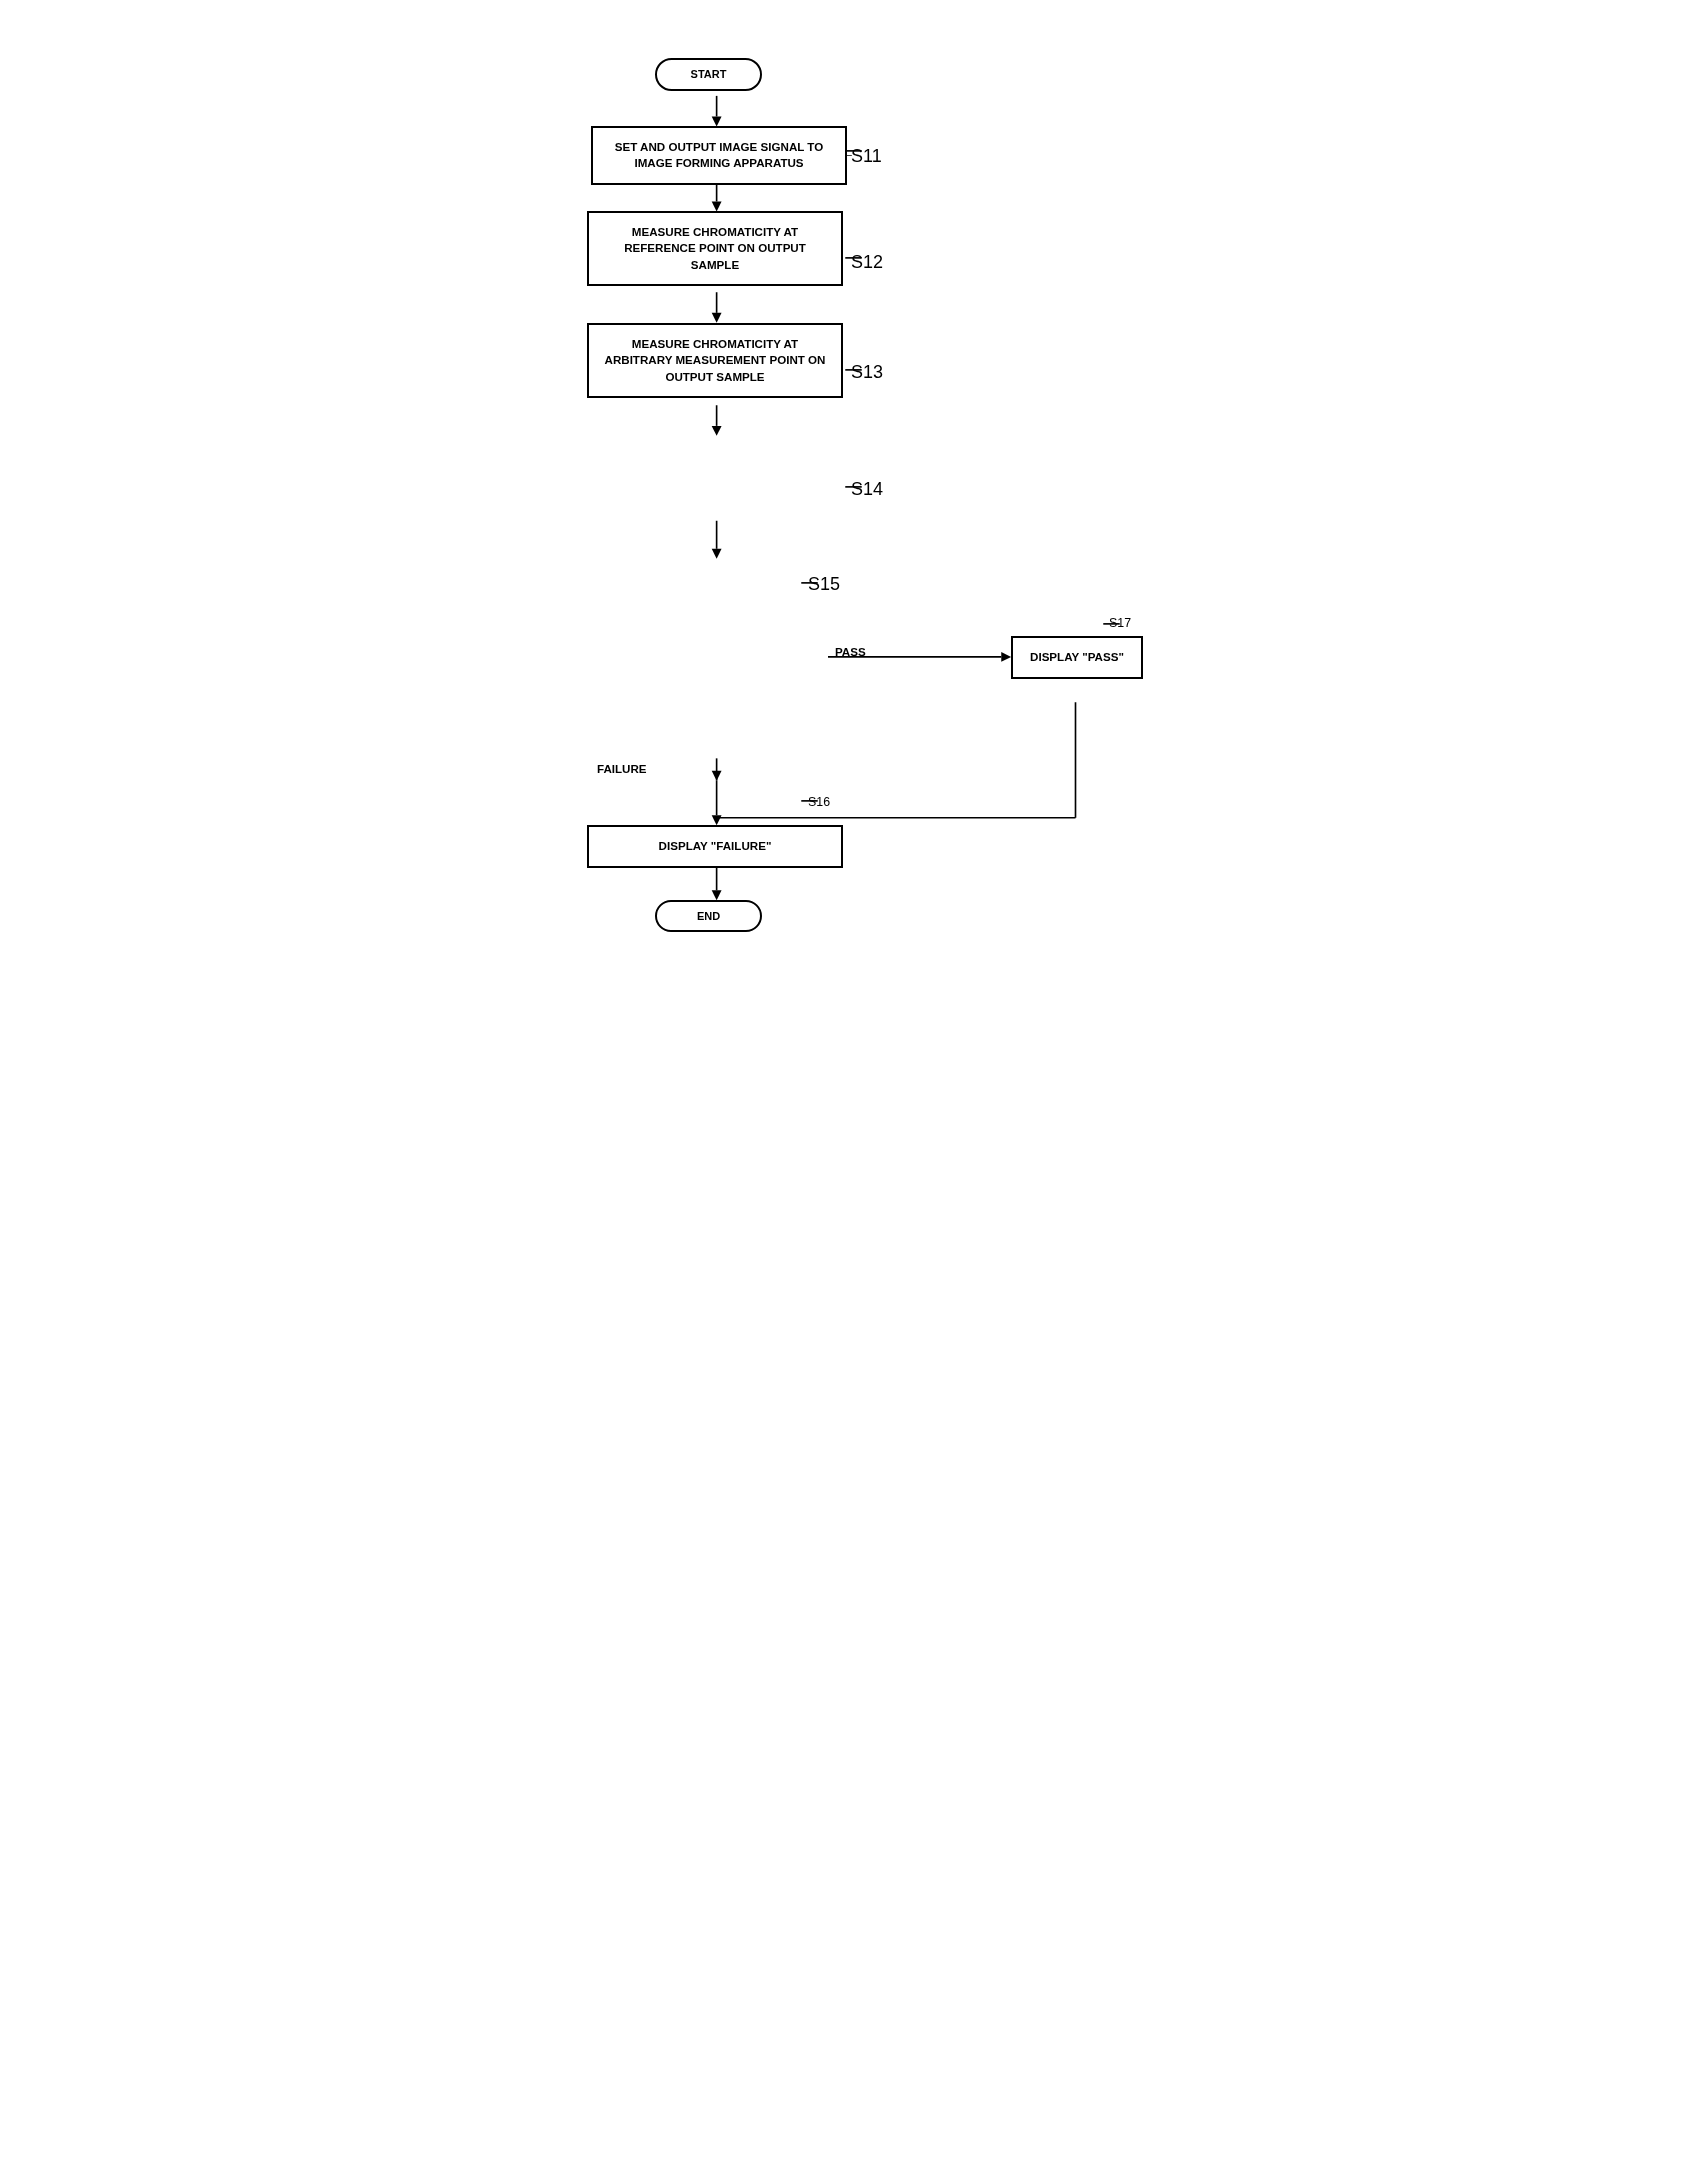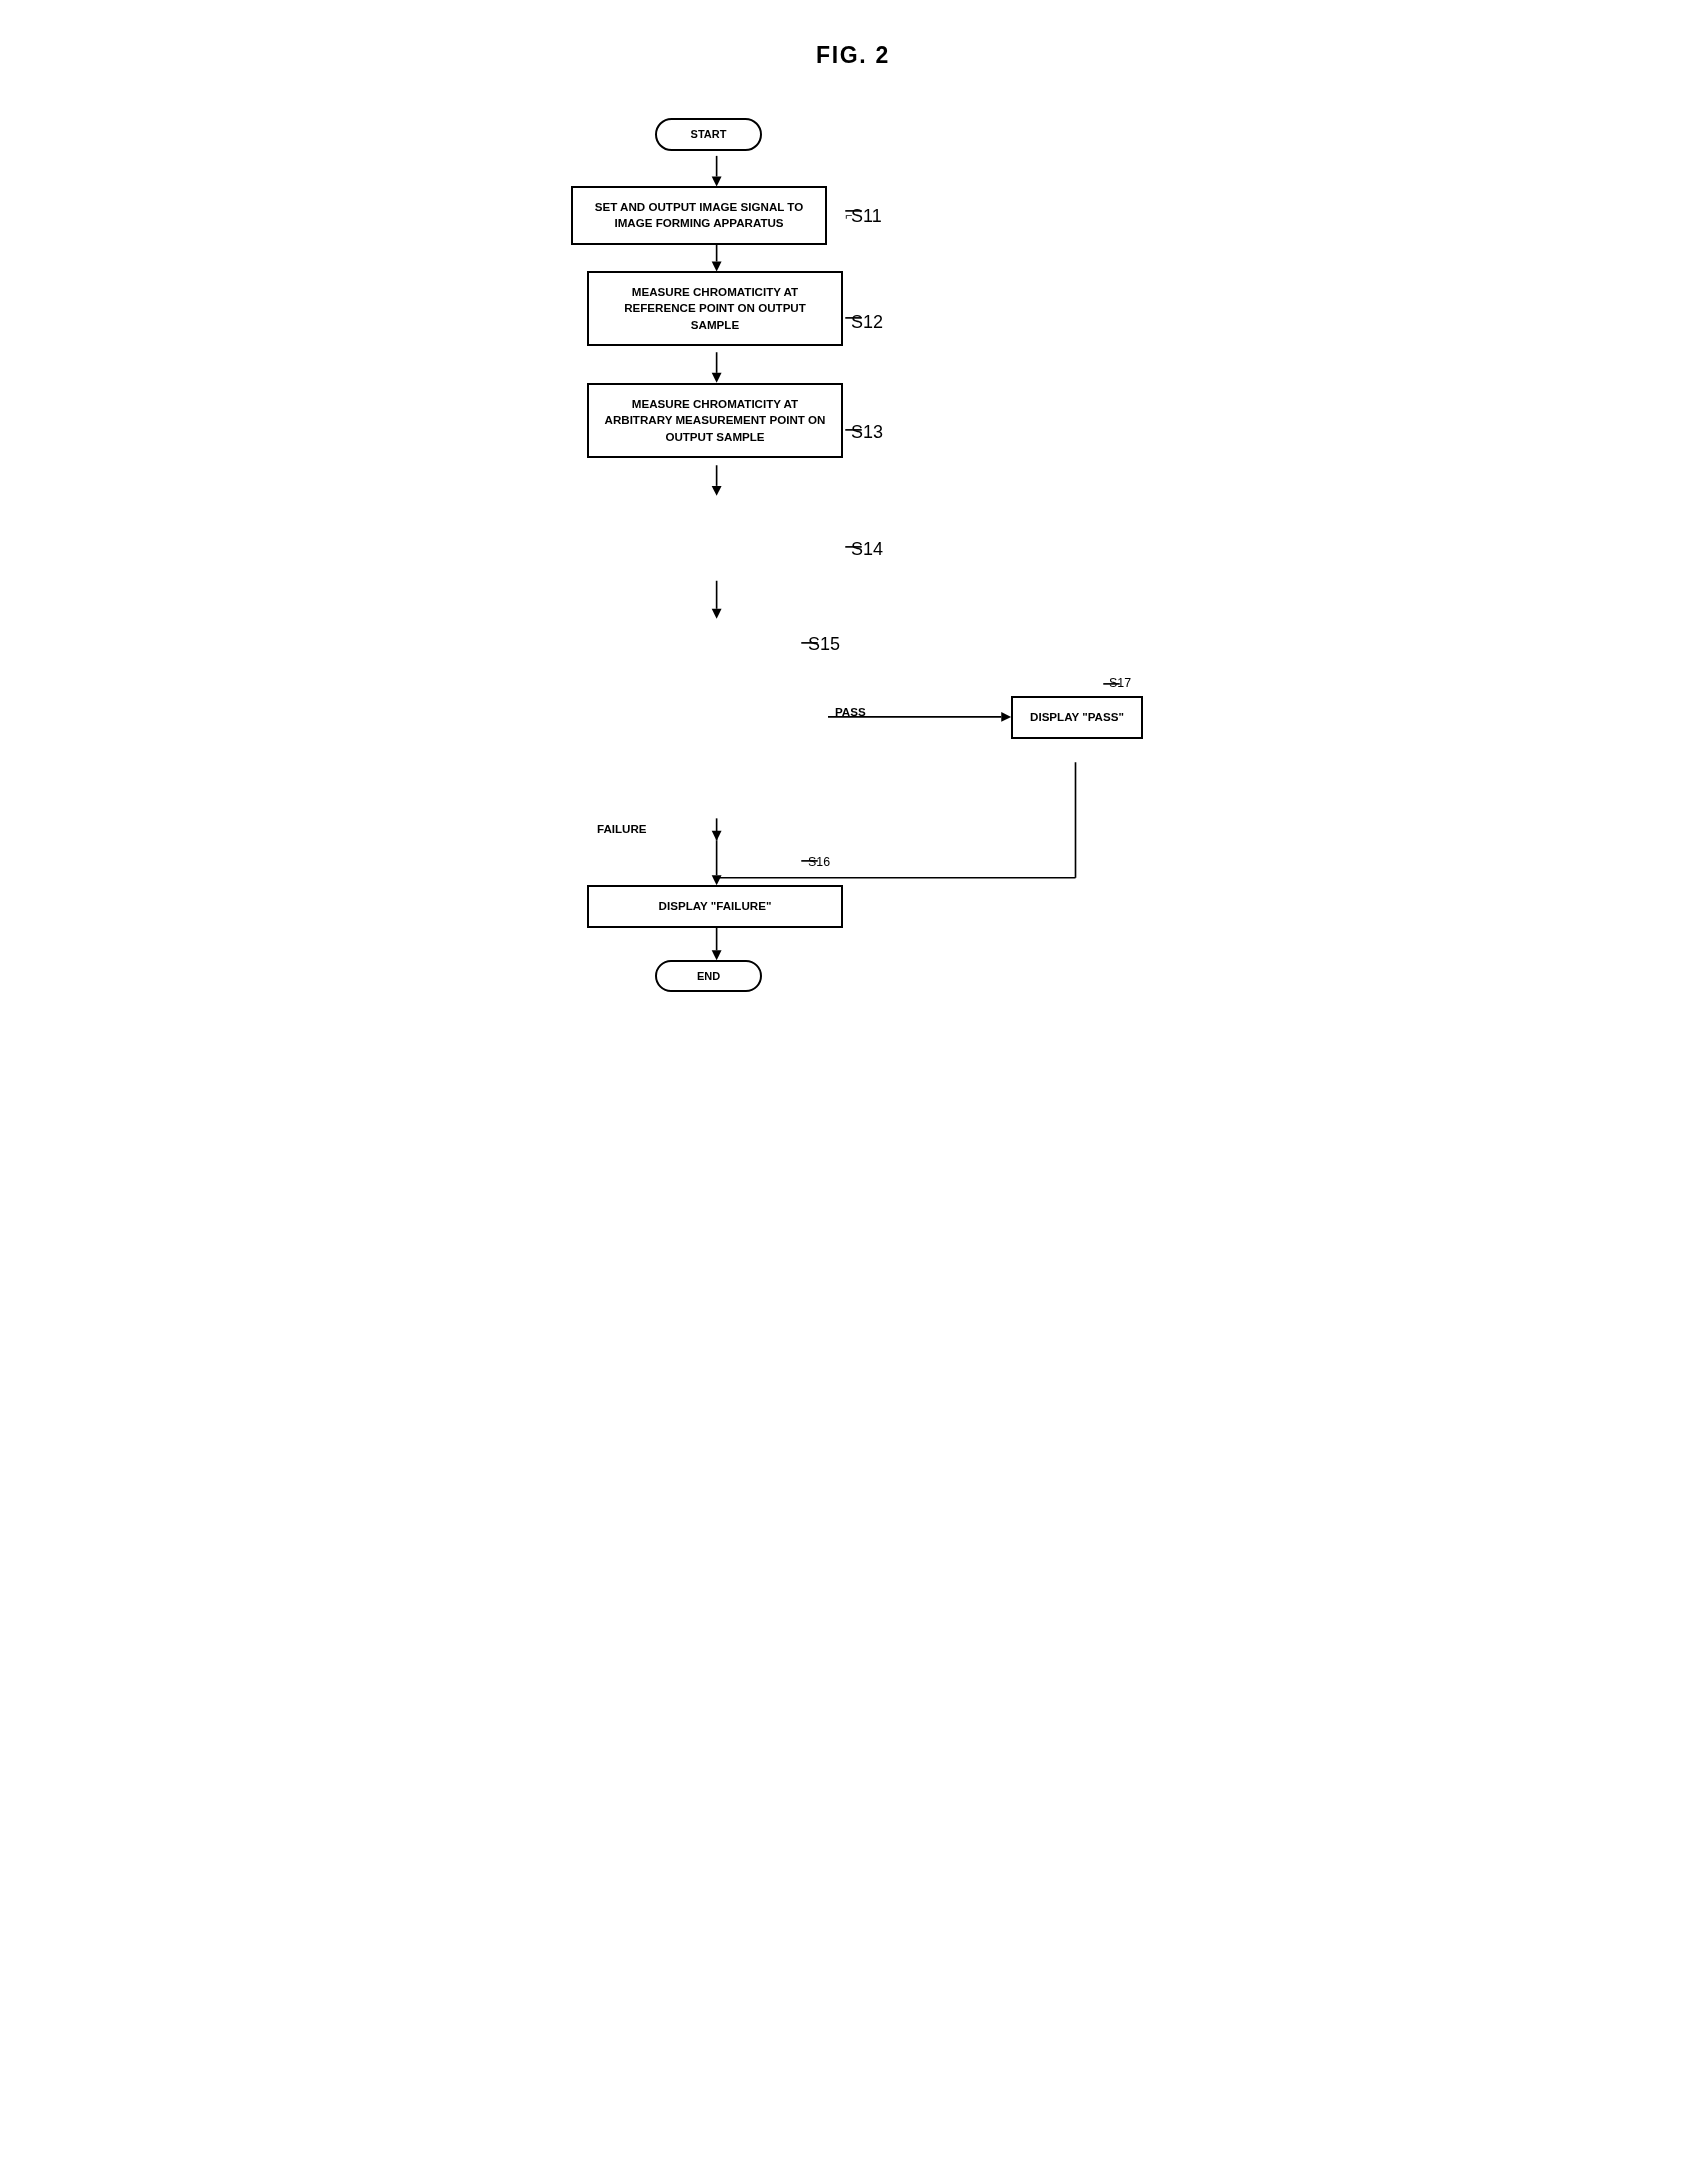--- a/index.html
+++ b/index.html
@@ -106,21 +106,20 @@
       top: 0;
       left: 0;
       width: 100%;
       height: 100%;
     }
   </style>
 </head>
 <body>
 
 <div class="page">
-  <div class="fig-title">FIG. 2</div>
 
   <div class="fc-container">
 
     <svg class="fc-svg" viewBox="0 0 720 1100" width="594" height="908">
 
       <line x1="185" y1="65" x2="185" y2="90" stroke="#000" stroke-width="2"></line>
       <polygon points="185,102 179,90 191,90" fill="#000"></polygon>
 
       <line x1="185" y1="168" x2="185" y2="193" stroke="#000" stroke-width="2"></line>
       <polygon points="185,205 179,193 191,193" fill="#000"></polygon>
@@ -149,21 +148,21 @@
 
       <line x1="185" y1="1000" x2="185" y2="1028" stroke="#000" stroke-width="2"></line>
       <polygon points="185,1040 179,1028 191,1028" fill="#000"></polygon>
 
     </svg>
 
     <div class="fc-node" style="left:91px; top:16.5px;">
       <div class="terminal">START</div>
     </div>
 
-    <div class="fc-node" style="left:7px; top:84px;">
+    <div class="fc-node" style="left:27px; top:84px;">
       <div class="process">SET AND OUTPUT IMAGE SIGNAL TO IMAGE FORMING APPARATUS</div>
     </div>
 
     <div class="fc-label" style="left:287px; top:104px;">S11</div>
     <div style="position:absolute; left:281px; top:107px; font-size:12.4px;">⌐</div>
 
     <div class="fc-node" style="left:23px; top:169px;">
       <div class="process">MEASURE CHROMATICITY AT REFERENCE POINT ON OUTPUT SAMPLE</div>
     </div>
     <div class="fc-label" style="left:287px; top:210px;">S12</div>

